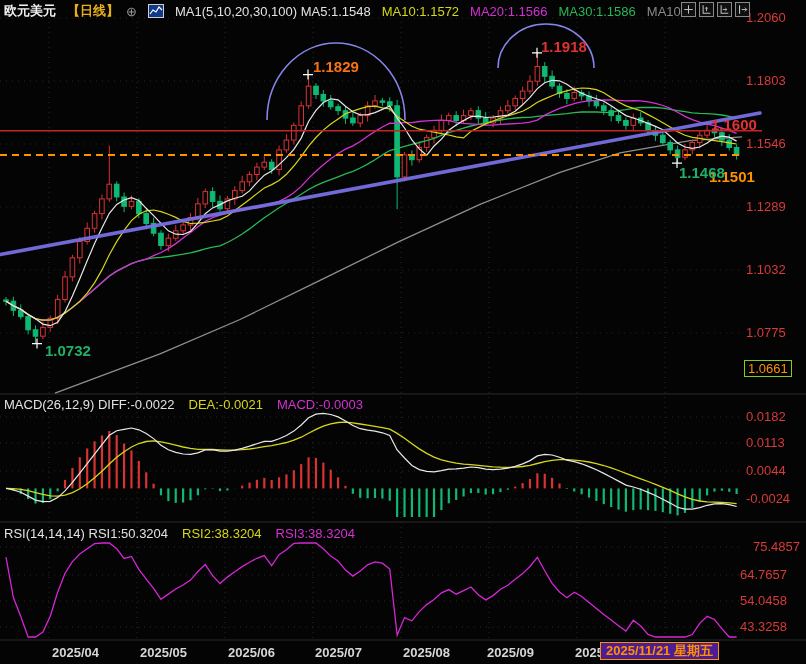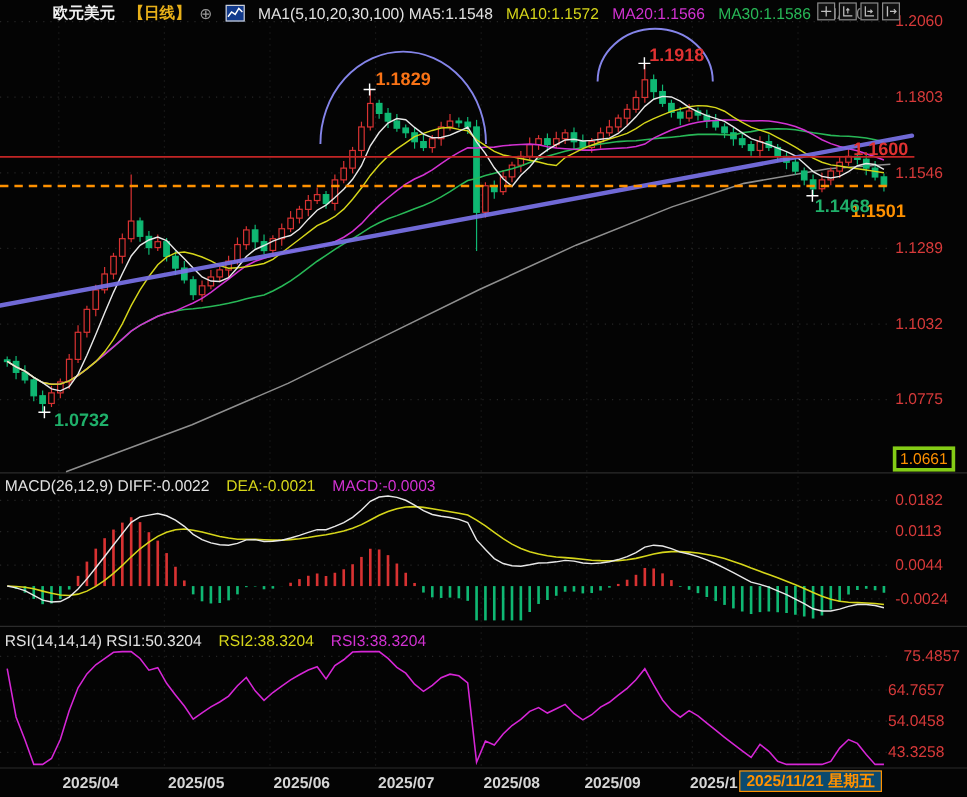--- a/index.html
+++ b/index.html
@@ -7,34 +7,34 @@
        font-family:"Liberation Sans",sans-serif;}
   #cv{position:absolute;left:0;top:0;}
   #overlay{position:absolute;left:0;top:0;width:806px;height:664px;pointer-events:none;}
   .lbl{position:absolute;font-size:13px;line-height:15px;white-space:nowrap;}
   .ax{color:#d73a3a;}
   .ann{font-size:15px;font-weight:bold;}
   .lvl-red{color:#e03232;font-size:15px;font-weight:bold;}
   .lvl-orange{color:#ff9100;font-size:15px;font-weight:bold;}
   .xlab{color:#d6d6d6;font-weight:bold;}
   .header{position:absolute;left:4px;top:1px;height:20px;display:flex;align-items:center;gap:11px;
-          font-size:13px;white-space:nowrap;margin-left:40px;}
+          font-size:13px;white-space:nowrap;}
   .c-w{color:#e2e2e2;} .c-y{color:#d6d61a;} .c-m{color:#d232d2;} .c-g{color:#28b857;} .c-gr{color:#8a8a8a;}
   .sym{color:#f0f0f0;font-weight:bold;} .per{color:#e8b019;font-weight:bold;}
   .expand{color:#999;font-size:13px;margin-left:-4px;}
   .chart-ic{width:14px;height:12px;background:#123a8c;border:1px solid #cfcfcf;display:inline-block;position:relative;}
   .chart-ic svg{position:absolute;left:0;top:0;}
   .toolbar{position:absolute;right:56px;top:2px;display:flex;gap:3px;}
   .tool{width:13px;height:13px;border:1px solid #8a8a8a;background:#101010;display:flex;
         align-items:center;justify-content:center;}
   .pane-header{position:absolute;left:4px;font-size:13px;white-space:nowrap;display:flex;gap:14px;}
-  .minbadge{position:absolute;left:744px;top:360px;border:3px solid #84cc16;color:#ff9100;
-            font-size:13px;line-height:15px;padding:0 3px;background:#000;margin-top:12px;}
-  .datebox{position:absolute;left:616px;top:642px;border:1px solid #ff9100;color:#ff9100;
-           font-size:13px;font-weight:bold;line-height:16px;padding:0 5px;background:#0c4a6e;}
+  .minbadge{position:absolute;left:744px;top:360px;border:1px solid #84cc16;color:#ff9100;
+            font-size:13px;line-height:15px;padding:0 3px;background:#000;}
+  .datebox{position:absolute;left:600px;top:642px;border:1px solid #ff9100;color:#ff9100;
+           font-size:13px;font-weight:bold;line-height:16px;padding:0 5px;background:#4c1d95;}
   .watermark{position:absolute;left:664px;top:592px;font-size:44px;color:#cfcfcf;
              letter-spacing:2px;font-weight:400;}
 </style>
 </head>
 <body>
 
 <div class="app">
 
   <svg id="cv" width="806" height="664">
       <line x1="49" y1="22" x2="49" y2="638" stroke="#262626" stroke-dasharray="1 4"></line>

